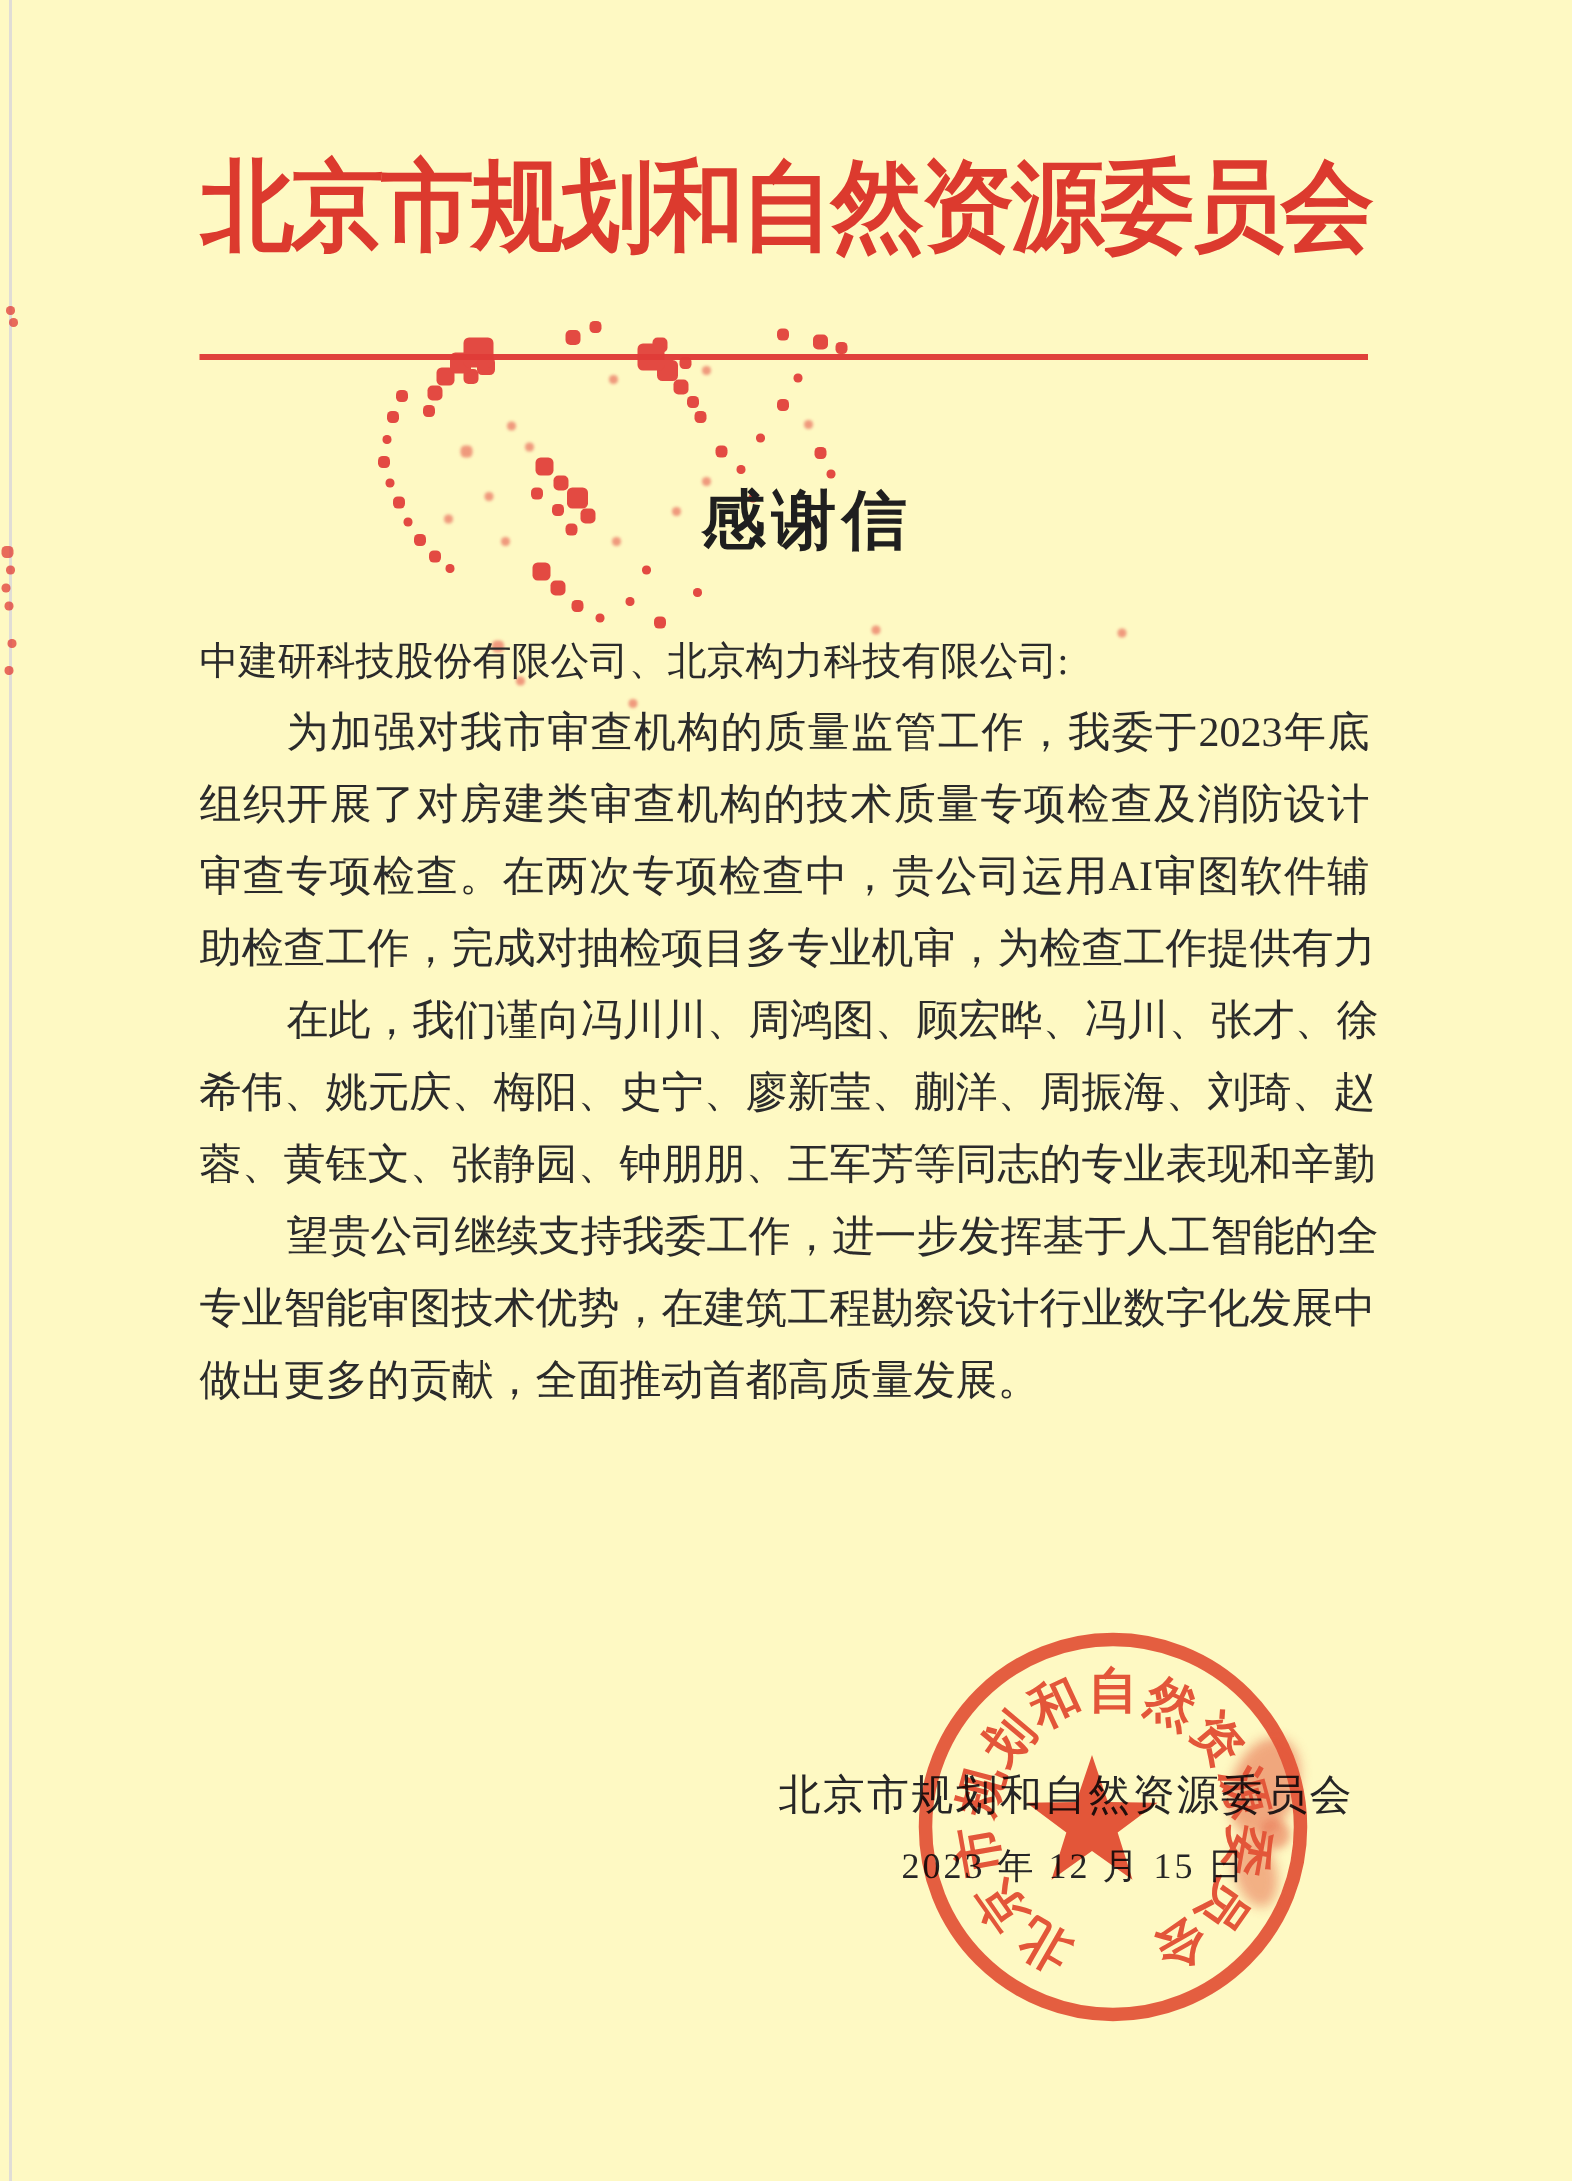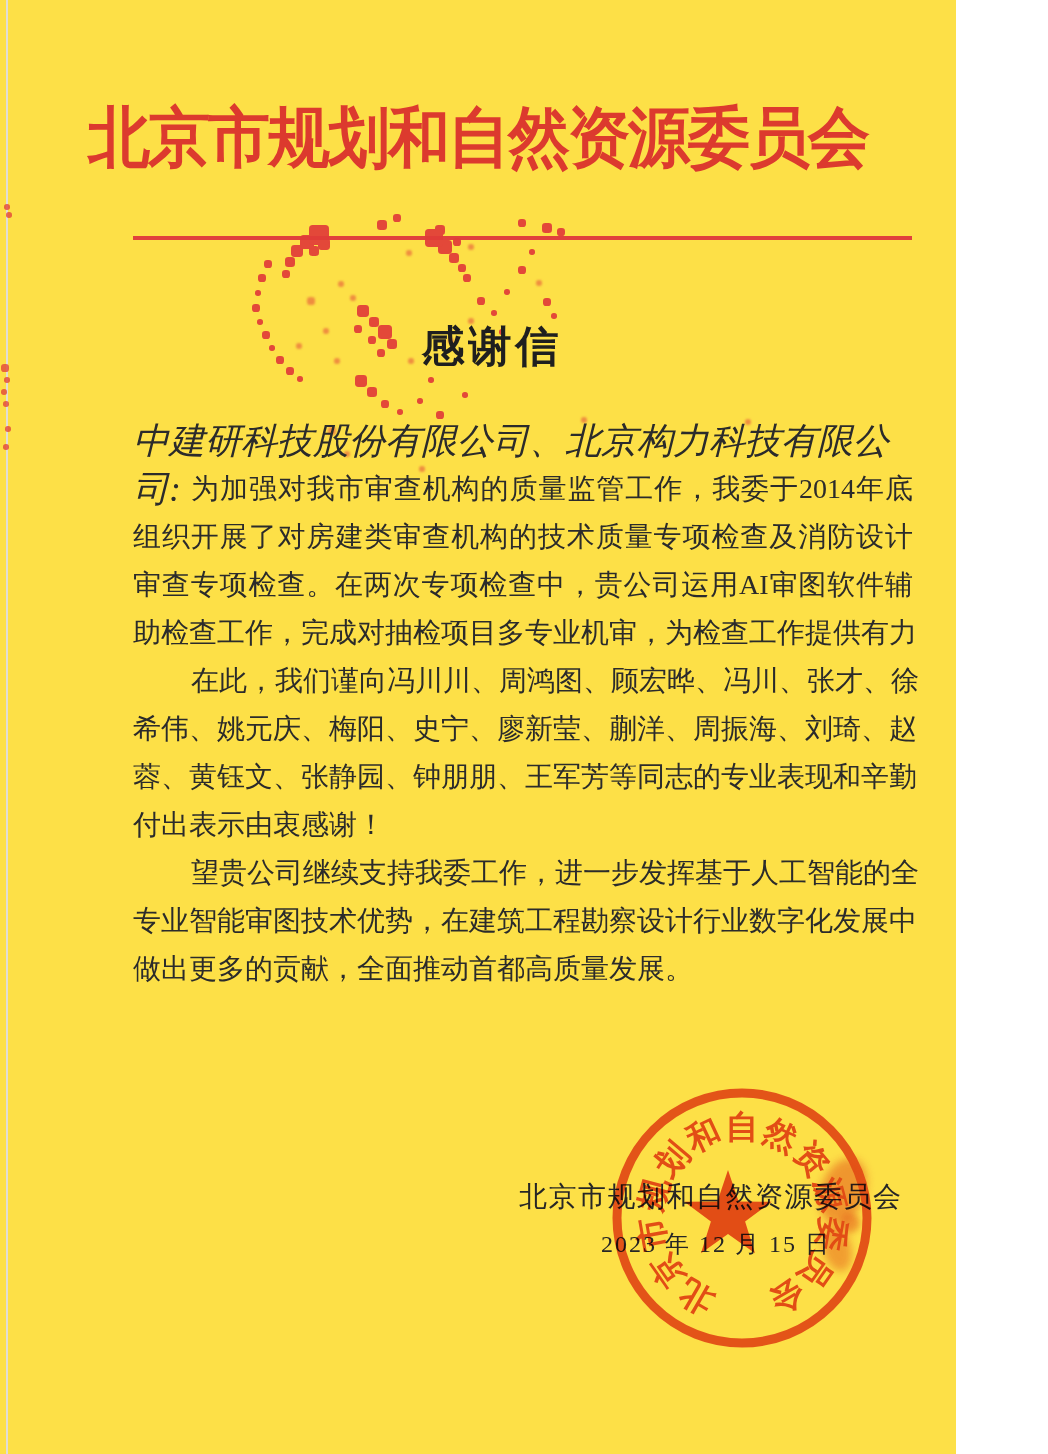--- a/index.html
+++ b/index.html
@@ -1,38 +1,38 @@
 <!DOCTYPE html>
 <html style="--accent: #dc3a2e; --rule: #e0413c; --ink: #2b2b2b; --stamp: #e2493a; --splatter: #e13c38;"><head>
 <meta charset="utf-8">
 <style>
   html,body{margin:0;padding:0;background:#ffffff;}
   .page{
-    position:relative;width:956px;height:1454px;overflow:hidden;
-    background:#fde047;
+    position:relative;width:1048px;height:1454px;overflow:hidden;
+    background:#fef9c3;
     font-family:"Liberation Serif", serif;
   }
   
   .scan-edge{position:absolute;left:6px;top:0;width:2px;height:1454px;background:#e0ddd6;}
   
   .letterhead{
     position:absolute;top:96px;left:0;width:100%;text-align:center;
     font-size:62px;font-weight:bold;letter-spacing:-2px;color:var(--accent);
     transform:scaleY(1.06);
   }
   .red-rule{position:absolute;top:236px;left:133px;width:779px;height:4px;background:var(--rule);}
   
   .letter-title{
     position:absolute;top:304px;left:0;width:100%;text-align:center;margin:14px;
     font-size:43px;font-weight:bold;letter-spacing:4px;color:#1f1f1f;
   }
   
   .salutation{
     position:absolute;top:417px;left:133px;width:800px;height:48px;line-height:48px;
-    font-size:36px;color:var(--ink);font-style:italic;
+    font-size:26px;color:var(--ink);
   }
   .letter-body{position:absolute;top:465px;left:133px;width:780px;color:var(--ink);}
   .body-line{height:48px;line-height:48px;font-size:28px;white-space:nowrap;}
   .body-line.justify{display:flex;justify-content:space-between;align-items:center;}
   .body-line.indent{padding-left:58px;}
   
   .sign-org{
     position:absolute;top:1178px;left:519px;font-size:28px;color:#262626;
     letter-spacing:1.5px;white-space:nowrap;
   }
@@ -134,21 +134,21 @@
         <span>质</span>
         <span>量</span>
         <span>监</span>
         <span>管</span>
         <span>工</span>
         <span>作</span>
         <span>，</span>
         <span>我</span>
         <span>委</span>
         <span>于</span>
-        <span>2014</span>
+        <span>2023</span>
         <span>年</span>
         <span>底</span>
       </div>
       <div class="body-line justify">
         <span>组</span>
         <span>织</span>
         <span>开</span>
         <span>展</span>
         <span>了</span>
         <span>对</span>
@@ -314,21 +314,20 @@
         <span>志</span>
         <span>的</span>
         <span>专</span>
         <span>业</span>
         <span>表</span>
         <span>现</span>
         <span>和</span>
         <span>辛</span>
         <span>勤</span>
       </div>
-      <div class="body-line">付出表示由衷感谢！</div>
       <div class="body-line justify indent">
         <span>望</span>
         <span>贵</span>
         <span>公</span>
         <span>司</span>
         <span>继</span>
         <span>续</span>
         <span>支</span>
         <span>持</span>
         <span>我</span>

